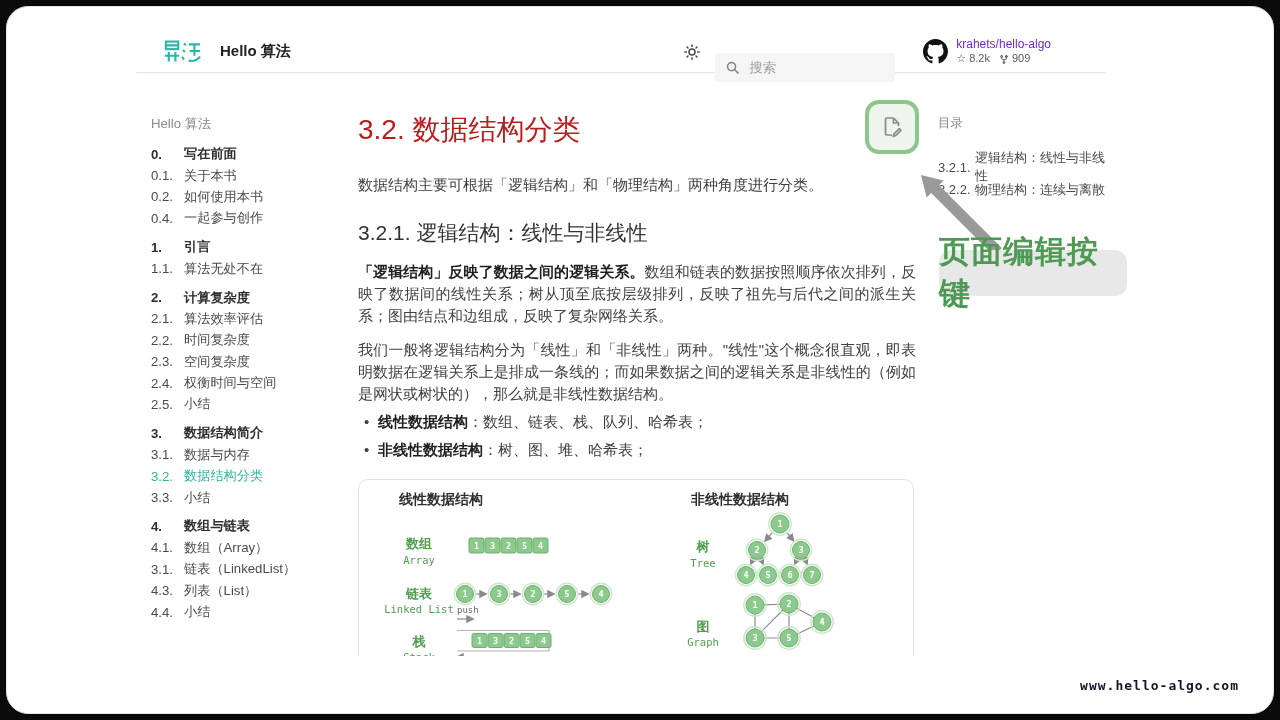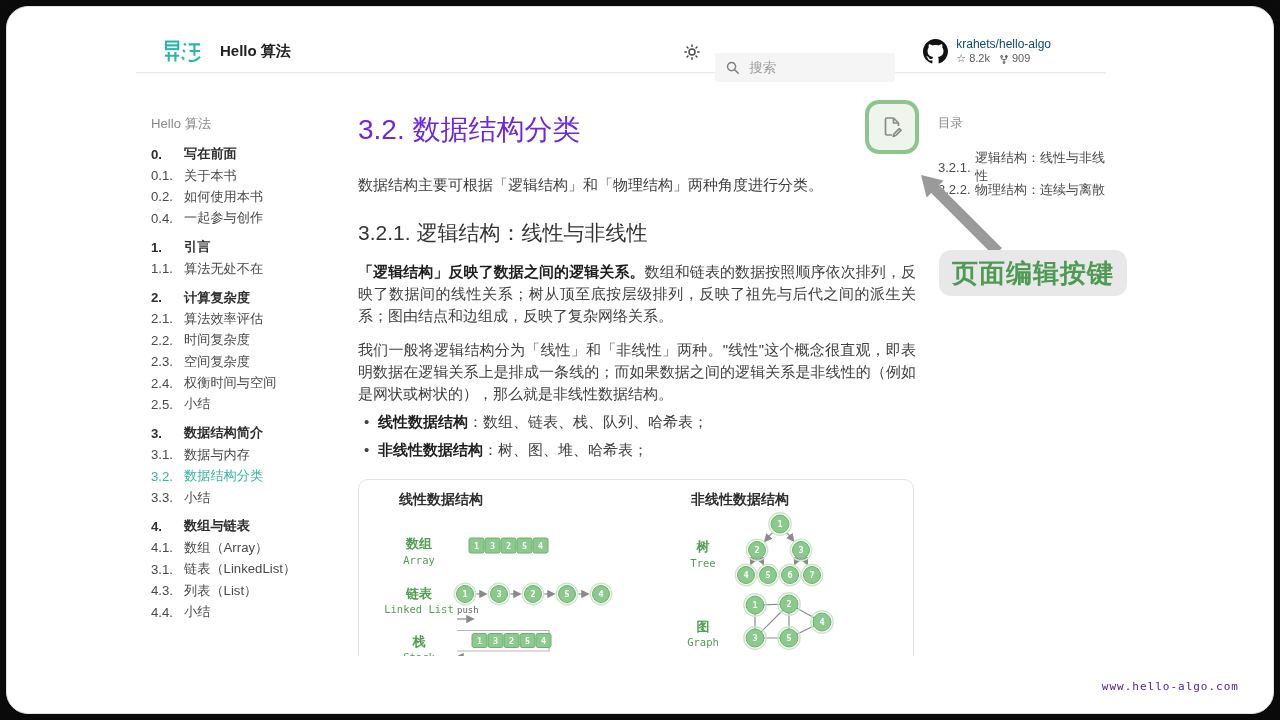--- a/index.html
+++ b/index.html
@@ -17,36 +17,36 @@
   .logo { width:38px; height:26px; flex:0 0 auto; }
   .site-title { font-size:15px; font-weight:bold; color:#222; margin-left:18px; }
   .hspacer { flex:1; }
   .theme-toggle { width:18px; height:18px; color:#4a4a4a; margin-right:14px; cursor:pointer; }
   .searchbox { width:180px; height:29px; background:#f5f5f5; border-radius:3px; display:flex; align-items:center; padding:0 10px;margin-top:32px; }
   .searchbox .mag { width:15px; height:15px; color:#838383; margin-right:9px; }
   .search-ph { font-size:13.5px; color:#9c9c9c; }
   .gh { display:flex; align-items:center; margin-left:28px; }
   .gh-mark { width:25px; height:25px; fill:#121212; }
   .gh-text { margin-left:8px; line-height:1.25; }
-  .gh-name { font-size:12px; color:#0c4a6e; }
+  .gh-name { font-size:12px; color:#6d28d9; }
   .gh-stats { font-size:11px; color:#5c5c5c; display:flex; align-items:center; gap:3px;text-align:right; }
   .gh-stats .fork { width:10px; height:11px; fill:#5c5c5c; margin-left:6px; }
   .star-glyph { font-size:11px; }
 
   
   .sidebar { position:absolute; left:15px; top:84px; width:200px; font-size:13.2px; color:#4a4a4a; }
   .sb-title { color:#8a8a8a; height:21px; margin-bottom:7px; }
   .sb-item { display:flex; height:21.4px; align-items:center; cursor:pointer; }
   .sb-item .num { width:33px; flex:0 0 auto; }
   .sb-item.section { font-weight:bold; color:#2e2e2e; margin-top:7.5px; }
   .sb-item.active { color:#35b39e; }
 
   
   .main { position:absolute; left:222px; top:0; width:558px; height:625px; }
-  .h1 { position:absolute; top:80px; left:0; font-size:28px; font-weight:400; color:#6d28d9;text-align:right; }
+  .h1 { position:absolute; top:80px; left:0; font-size:28px; font-weight:400; color:#b91c1c;text-align:right; }
   .intro { position:absolute; top:145px; left:0; font-size:15px; color:#404040; }
   .h2 { position:absolute; top:188px; left:0; font-size:21px; font-weight:400; color:#333; }
   .para { position:absolute; left:0; width:558px; font-size:15px; line-height:21.8px; color:#404040; text-align:justify; }
   .para b { color:#1f1f1f; }
   .p1 { top:230px; }
   .p2 { top:308px; }
   .bullets { position:absolute; top:382px; left:20px; }
   .bullets .li { font-size:15px; height:27.5px; color:#404040; position:relative; }
   .bullets .li::before { content:"•"; position:absolute; left:-14px; color:#404040; }
   .bullets .li b { color:#1f1f1f; }
@@ -58,24 +58,24 @@
   .toc-item { display:flex; height:22.6px; align-items:center; cursor:pointer; }
   .toc-item .num { width:37px; flex:0 0 auto; }
 
   
   .edit-btn { position:absolute; left:858px; top:93px; width:54px; height:54px; border:4px solid #8cc68c;
               background:#eff5ed; border-radius:14px; display:flex; align-items:center; justify-content:center; z-index:5; cursor:pointer; }
   .edit-btn svg { width:24px; height:24px; color:#8a8a8a; }
   .annot-arrow { position:absolute; left:896px; top:158px; width:110px; height:100px; z-index:5; }
   .annot-label { position:absolute; left:932px; top:243px; width:188px; height:46px; background:#e8e8e8; border-radius:12px;
                  display:flex; align-items:center; justify-content:center; z-index:5;
-                 font-size:26px; font-weight:bold; color:#4e9a54; letter-spacing:1px; }
+                 font-size:31px; font-weight:bold; color:#4e9a54; letter-spacing:1px; }
 
   .watermark { position:absolute; right:34px; bottom:20px; font-family:"DejaVu Sans Mono", monospace;
-               font-size:11px; color:#4c1d95; letter-spacing:1px; }
+               font-size:13px; color:#0f172a; letter-spacing:1px;font-weight:bold; }
 </style>
 </head>
 <body>
 
 <div class="frame">
 
   <div class="site">
 
     <div class="site-header">
       <svg class="logo" viewBox="0 0 40 26" fill="none" stroke="#29b7a7" stroke-width="2.2">

